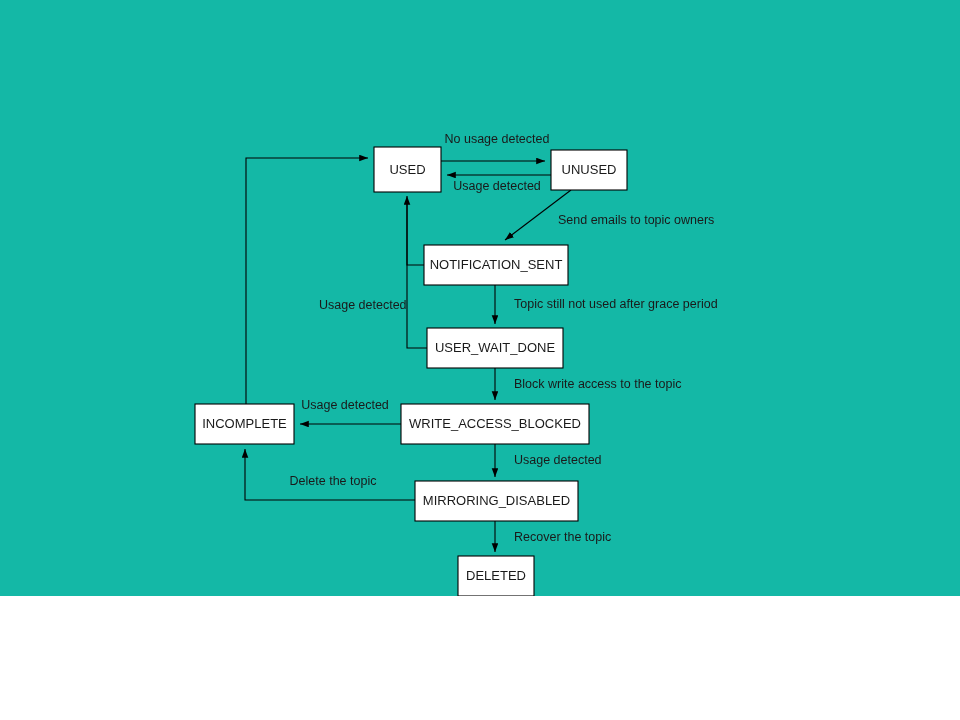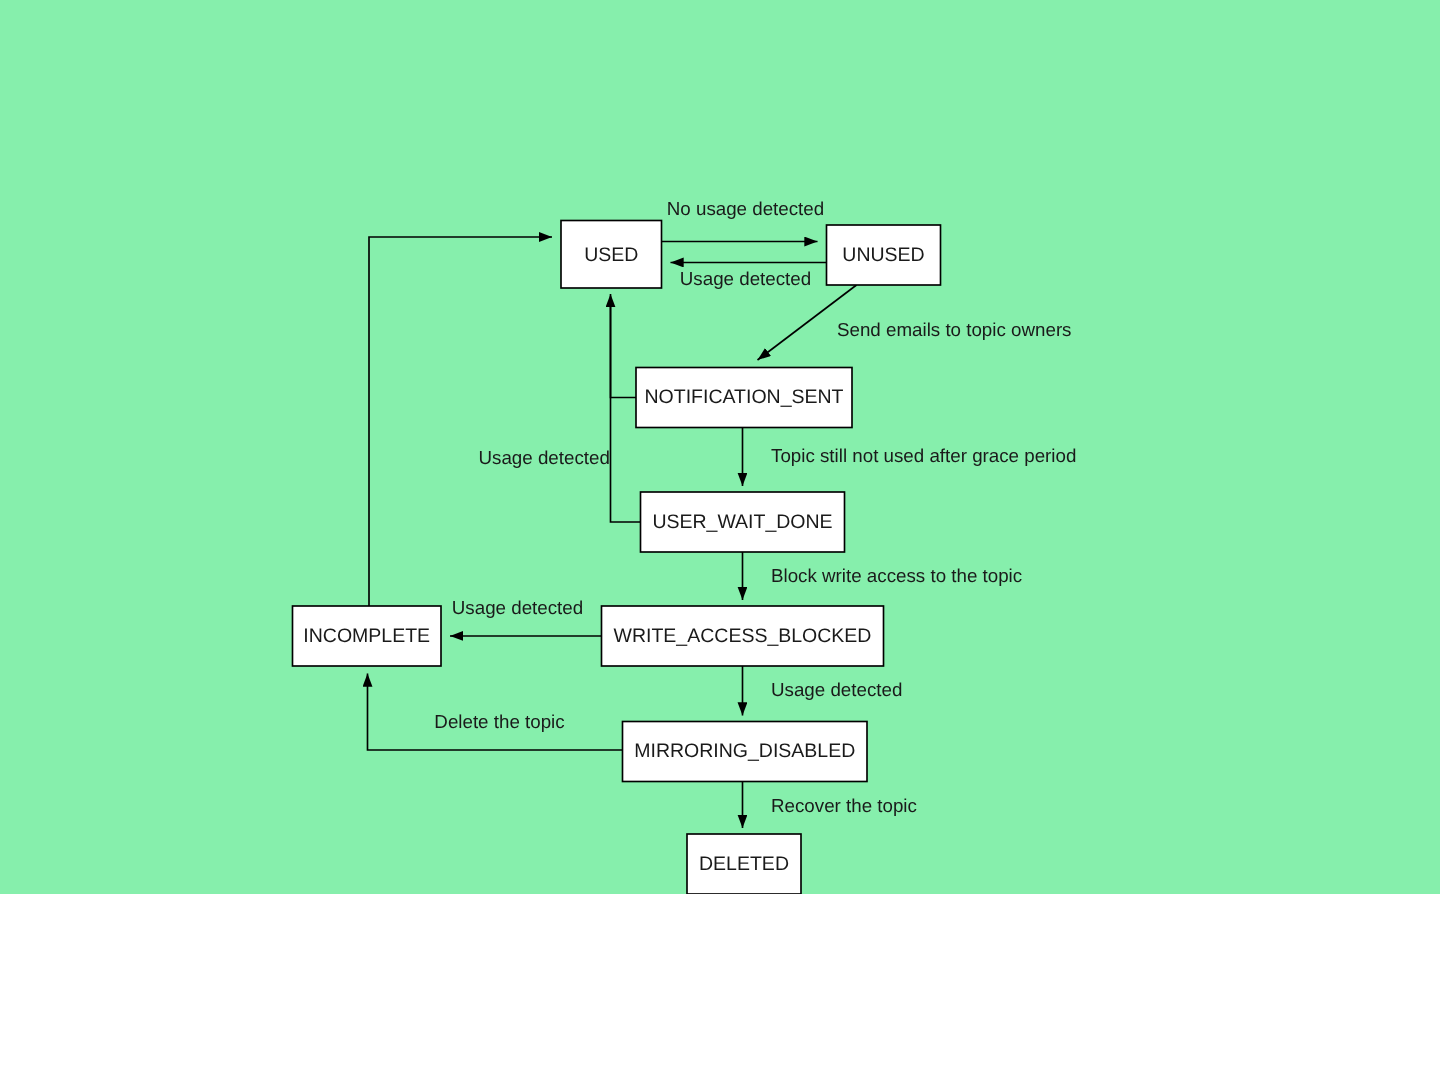--- a/index.html
+++ b/index.html
@@ -4,21 +4,21 @@
 <style>
   html, body {
     margin: 0;
     padding: 0;
     background: #ffffff;
   }
   #canvas {
     position: relative;
     width: 960px;
     height: 596px;
-    background: #86efac;
+    background: #14b8a6;
     overflow: hidden;
     font-family: "Liberation Sans", sans-serif;
     text-align: center;
   }
   svg.diagram {
     position: absolute;
     top: 0;
     left: 0;
     width: 960px;
     height: 720px;

